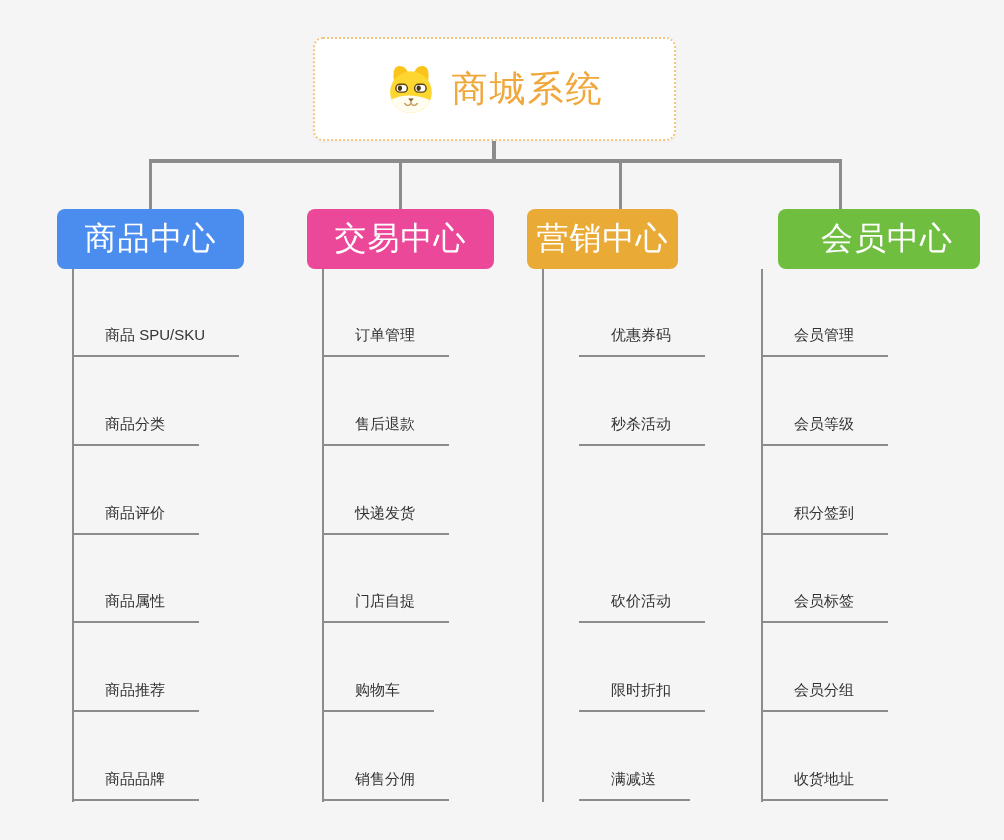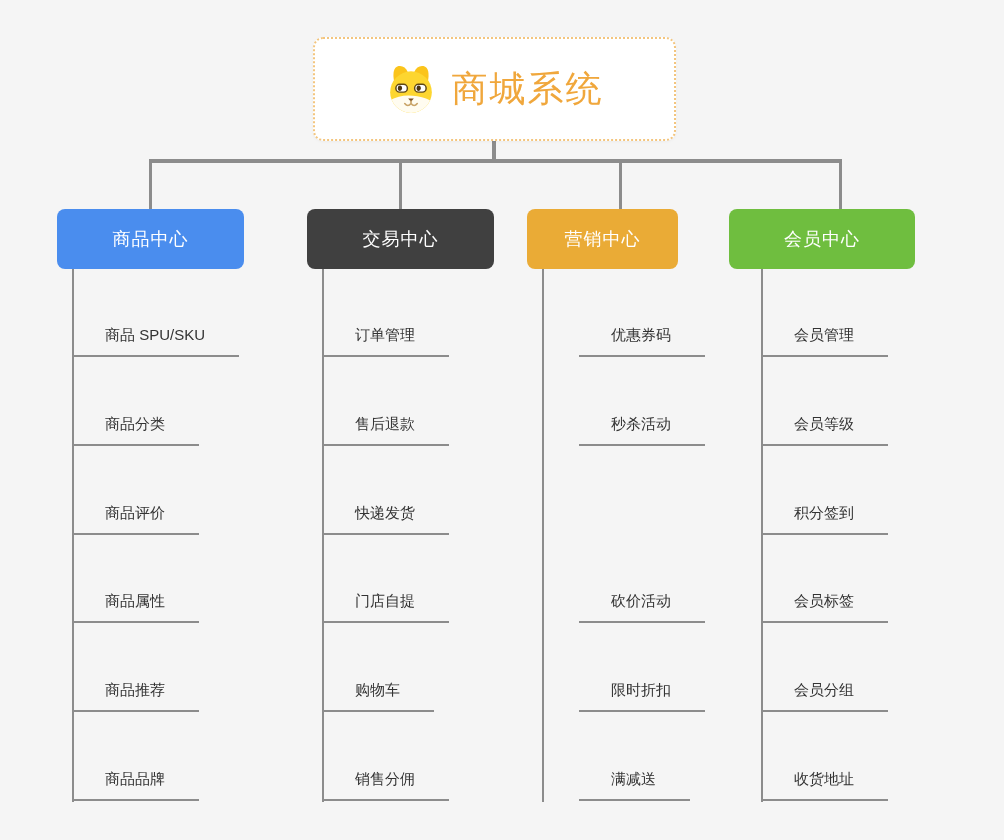--- a/index.html
+++ b/index.html
@@ -53,31 +53,31 @@
     white-space: nowrap;
   }
   .dog-icon { width: 50px; height: 50px; flex: 0 0 auto; }
   
   .branch-box {
     position: absolute;
     top: 209px;
     height: 60px;
     border-radius: 8px;
     color: #FFFFFF;
-    font-size: 18px;
+    font-size: 32px;
     display: flex;
     align-items: center;
     justify-content: center;
     letter-spacing: 1px;
     white-space: nowrap;
   }
   .branch-box.b1 { left: 57px;  width: 187px; }
   .branch-box.b2 { left: 307px; width: 187px; }
   .branch-box.b3 { left: 527px; width: 151px; }
-  .branch-box.b4 { left: 729px; width: 186px; }
+  .branch-box.b4 { left: 778px; width: 186px; padding-left: 16px; }
   
   .leaf {
     position: absolute;
     display: inline-block;
     white-space: nowrap;
     font-size: 15px;
     line-height: 24px;
     color: #333333;
     padding: 0 34px 8px 32px;
     border-bottom: 2px solid #8C8C8C;
@@ -131,21 +131,21 @@
 
       <path d="M21.3,33 h5.4 l-2.7,3.2 Z" fill="#7A4E21"></path>
       <path d="M24,35.5 v2.5 M18,38 q3,3.6 6,0 q3,3.6 6,0" fill="none" stroke="#C9A468" stroke-width="1.6" stroke-linecap="round"></path>
     </svg>
     <span class="root-title">商城系统</span>
   </div>
 
   <div class="branch-box b1" style="background: rgb(74, 141, 238);">
     <span>商品中心</span>
   </div>
-  <div class="branch-box b2" style="background: #404040;">
+  <div class="branch-box b2" style="background: #ec4899;">
     <span>交易中心</span>
   </div>
   <div class="branch-box b3" style="background: rgb(234, 171, 54);">
     <span>营销中心</span>
   </div>
   <div class="branch-box b4" style="background: rgb(111, 190, 63);">
     <span>会员中心</span>
   </div>
 
   <div class="leaf c1 r0">商品 SPU/SKU</div>

